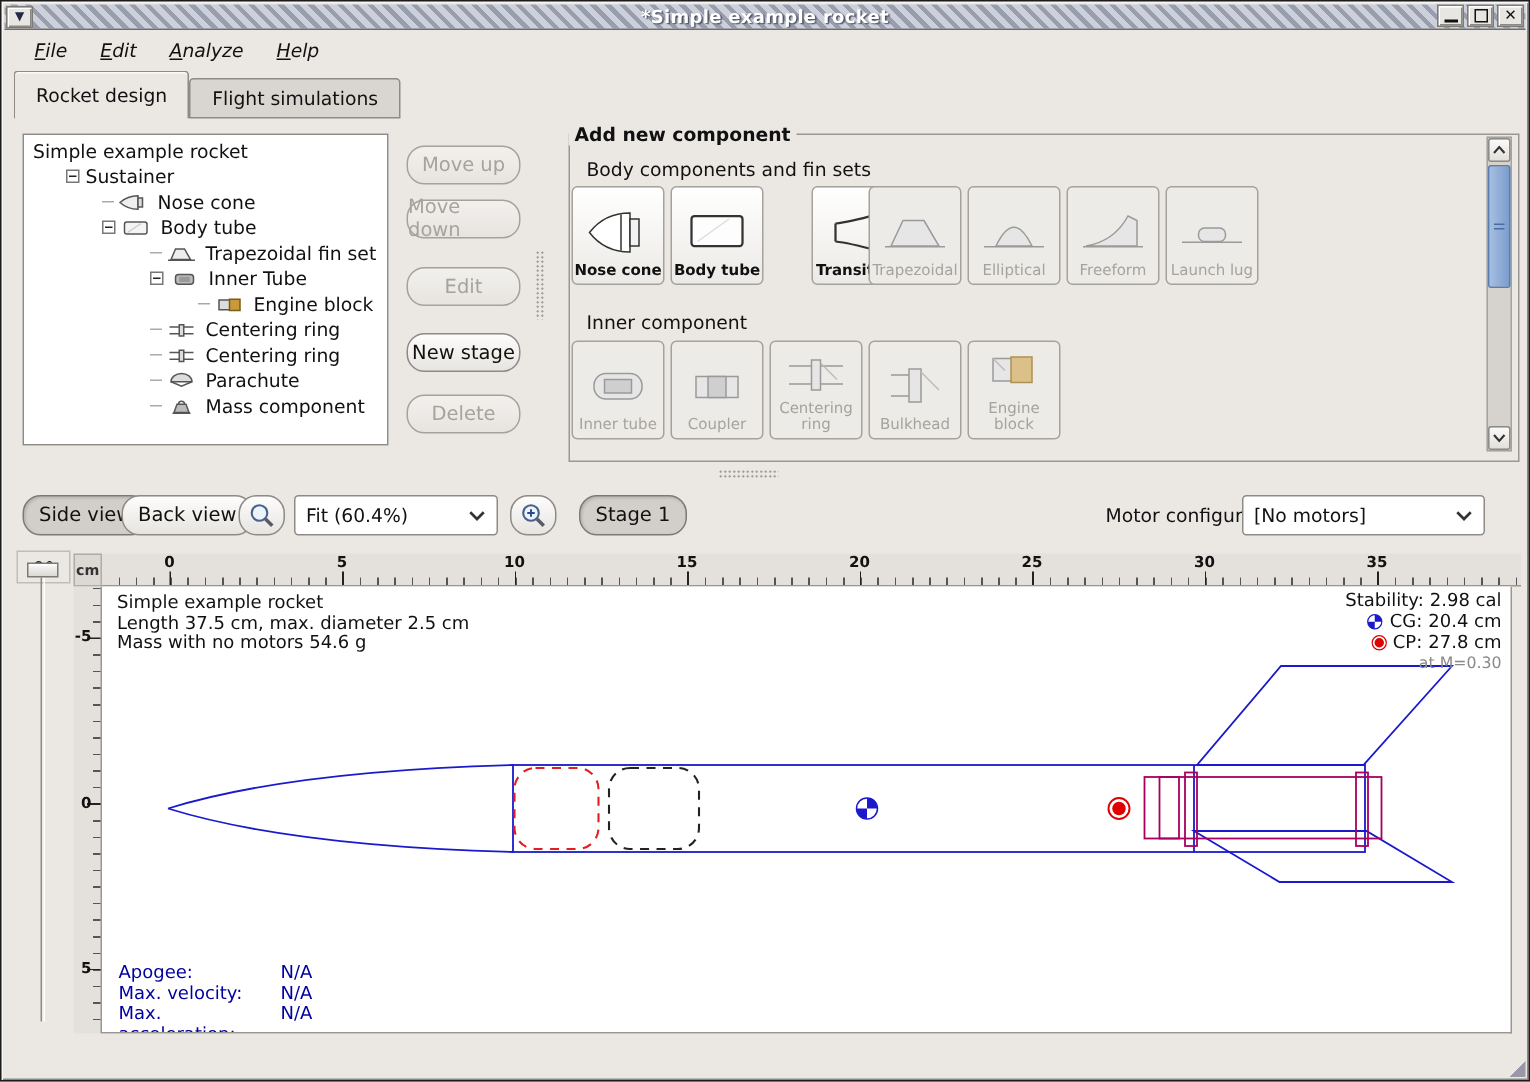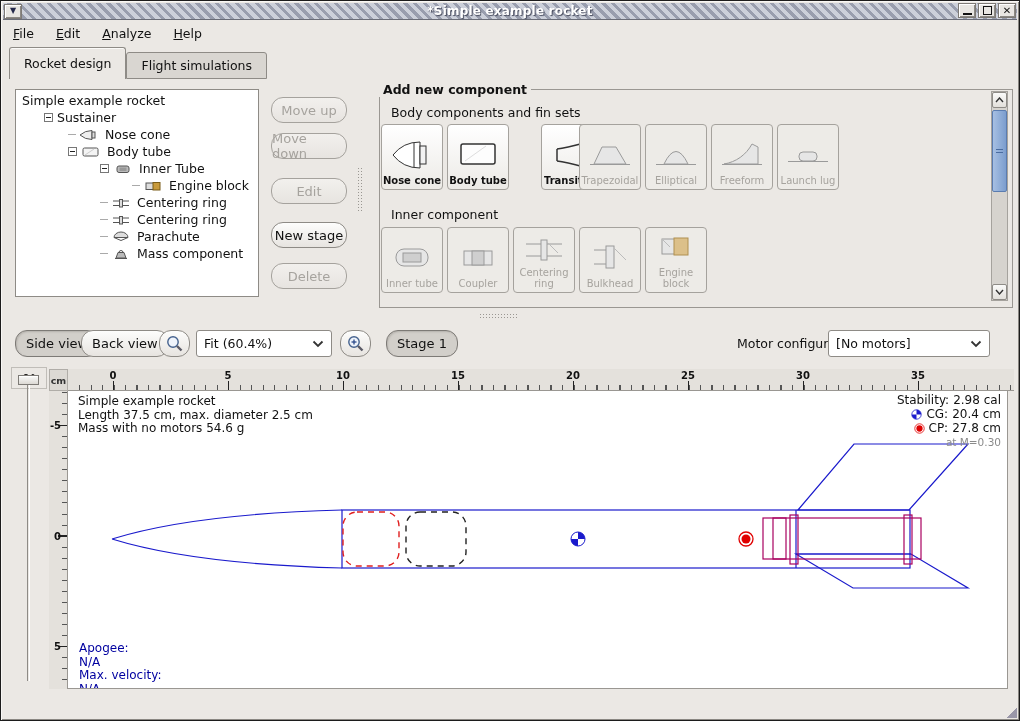--- a/index.html
+++ b/index.html
@@ -15,21 +15,21 @@
   .winbtn{width:18px;height:15px;background:#e8e6e2;border:1px solid #7d7a76;
     box-shadow:inset 1px 1px 0 #fff, inset -1px -1px 0 #8c8984;display:flex;align-items:center;
     justify-content:center;font-size:10px;color:#111;margin-left:2px;z-index:2;line-height:1;}
   .menu-iconbtn{margin-left:1px;margin-right:3px;}
   .menu-iconbtn span{font-size:8px;color:#23284a;}
   .ctrlgroup{position:absolute;right:1px;top:0;display:flex;}
   .winbtn .minbar{width:9px;height:0;border-top:2px solid #111;margin-top:7px;}
   .winbtn .maxbox{width:9px;height:9px;border:1.5px solid #111;}
   
   .menubar{position:absolute;left:2px;top:19px;right:2px;height:26px;display:flex;align-items:center;
-    padding-left:10px;gap:22px;}
+    padding-left:20px;gap:22px;font-style:italic;}
   .menu-item{font-size:12.5px;color:#111;}
   .menu-item::first-letter{text-decoration:underline;}
   
   .tabs{position:absolute;left:8px;top:46px;height:32px;display:flex;align-items:flex-end;}
   .tab{border:1px solid #8e8b86;border-bottom:none;padding:0 14px;display:flex;align-items:center;
     font-size:12.5px;color:#111;border-radius:3px 3px 0 0;}
   .tab.active{height:32px;background:#ebe8e4;box-shadow:inset 0 1px 0 #fbfaf8;z-index:2;}
   .tab.inactive{height:27px;background:#d9d6d1;border-bottom:1px solid #8e8b86;}
   
   .treepanel{position:absolute;left:14px;top:88px;width:244px;height:208px;background:#fff;
@@ -98,21 +98,21 @@
     background:repeating-linear-gradient(180deg,#222 0 1px,transparent 1px 110.5px);}
   .vruler .vlab{position:absolute;right:6px;transform:translateY(-50%);font-size:10px;font-weight:bold;color:#111;}
   .canvas{position:absolute;left:67px;top:390px;width:940px;height:298px;background:#fff;
     border:1px solid #9a9792;border-left:none;border-top:none;overflow:hidden;}
   .canvas svg.rocket{position:absolute;left:0;top:0;}
   .infoblock{position:absolute;left:10px;top:4px;font-size:12px;line-height:13.5px;color:#111;}
   .stabblock{position:absolute;right:6px;top:2px;text-align:right;font-size:12px;line-height:14px;color:#111;}
   .stabblock .row{display:flex;justify-content:flex-end;align-items:center;gap:4px;}
   .stabblock .mach{font-size:10.5px;color:#8a8a8a;}
   .statsblock{position:absolute;left:11px;top:251px;font-size:12px;line-height:13.5px;color:#0000a0;}
-  .statsblock .srow{display:flex;flex-direction:column;}
+  .statsblock .srow{display:flex;}
   .statsblock .slabel{width:108px;}
   
   .statusbar{position:absolute;left:2px;right:2px;bottom:4px;height:18px;display:flex;align-items:center;
     padding-left:75px;font-size:11px;font-weight:bold;color:#1a1a1a;gap:15px;white-space:nowrap;}
   .resizegrip{position:absolute;right:2px;bottom:2px;width:12px;height:12px;
     background:linear-gradient(135deg,transparent 55%,#9a97a8 55%);}
 </style>
 </head>
 <body>
 
@@ -168,20 +168,30 @@
     </div>
     <div class="tr-row" style="padding-left:52px">
       <span class="expander"></span>
       <span class="ticon">
         <svg width="20" height="12" viewBox="0 0 20 12">
             <rect x="2" y="2" width="15" height="8" rx="1.5" fill="#f4f4f4" stroke="#555"></rect>
             <line x1="4" y1="9" x2="13" y2="3" stroke="#ccc"></line>
           </svg>
       </span>
       <span>Body tube</span>
+    </div>
+    <div class="tr-row" style="padding-left:84px">
+      <span class="conn"></span>
+      <span class="ticon">
+        <svg width="20" height="12" viewBox="0 0 20 12">
+            <polygon points="3,10 6,3 12,3 16,10" fill="#eee" stroke="#555"></polygon>
+            <line x1="1" y1="10.5" x2="19" y2="10.5" stroke="#555"></line>
+          </svg>
+      </span>
+      <span>Trapezoidal fin set</span>
     </div>
     <div class="tr-row" style="padding-left:84px">
       <span class="expander"></span>
       <span class="ticon">
         <svg width="20" height="12" viewBox="0 0 20 12">
             <rect x="4" y="3" width="12" height="6.5" rx="2" fill="#bbb" stroke="#555"></rect>
             <rect x="6.5" y="4.5" width="7" height="3.5" fill="#999"></rect>
           </svg>
       </span>
       <span>Inner Tube</span>

